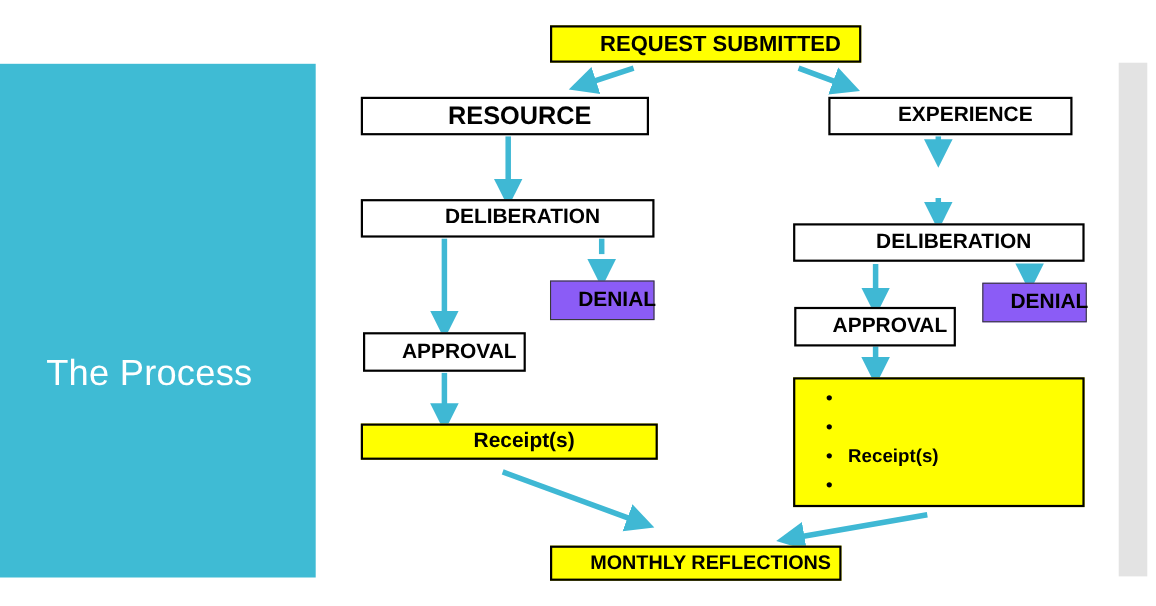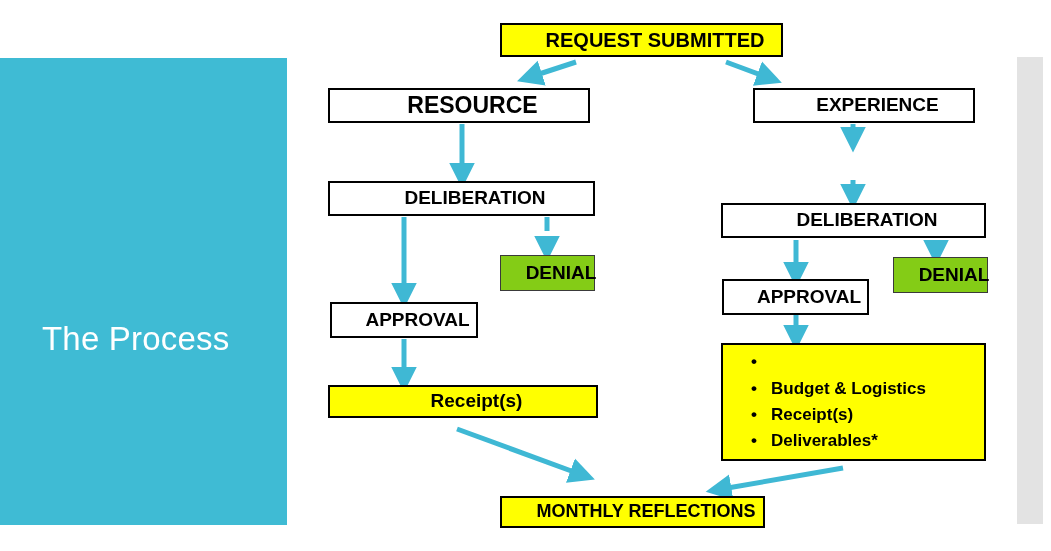--- a/index.html
+++ b/index.html
@@ -61,21 +61,21 @@
   }
   .box-plain {
     background: #ffffff;
     border: 2px solid #000000;
   }
   .box-yellow {
     background: #FFFF00;
     border: 2px solid #000000;
   }
   .box-pink {
-    background: #84cc16;
+    background: #8b5cf6;
     border: 1px solid #3a3a3a;
   }
 
   
   .box-list {
     position: absolute;
     box-sizing: border-box;
     background: #FFFF00;
     border: 2px solid #000000;
     display: flex;
@@ -177,27 +177,25 @@
   <div class="box box-pink" style="left:893px; top:257px; width:95px; height:36px; font-size:19px;">DENIAL</div>
 
   <div class="box box-plain" style="left:722px; top:279px; width:147px; height:36px; font-size:19px;">APPROVAL</div>
 
   <div class="box-list" style="left:721px; top:343px; width:265px; height:118px;">
     <div class="bullet-row">
       <span class="bullet-dot">•</span>
     </div>
     <div class="bullet-row">
       <span class="bullet-dot">•</span>
-      <span>Budget &amp; Logistics</span>
     </div>
     <div class="bullet-row">
       <span class="bullet-dot">•</span>
       <span>Receipt(s)</span>
     </div>
     <div class="bullet-row">
       <span class="bullet-dot">•</span>
-      <span>Deliverables*</span>
     </div>
   </div>
 
   <div class="box box-yellow" style="left:500px; top:496px; width:265px; height:32px; font-size:18px;">MONTHLY REFLECTIONS</div>
 
 </div>
 
 </body></html>

